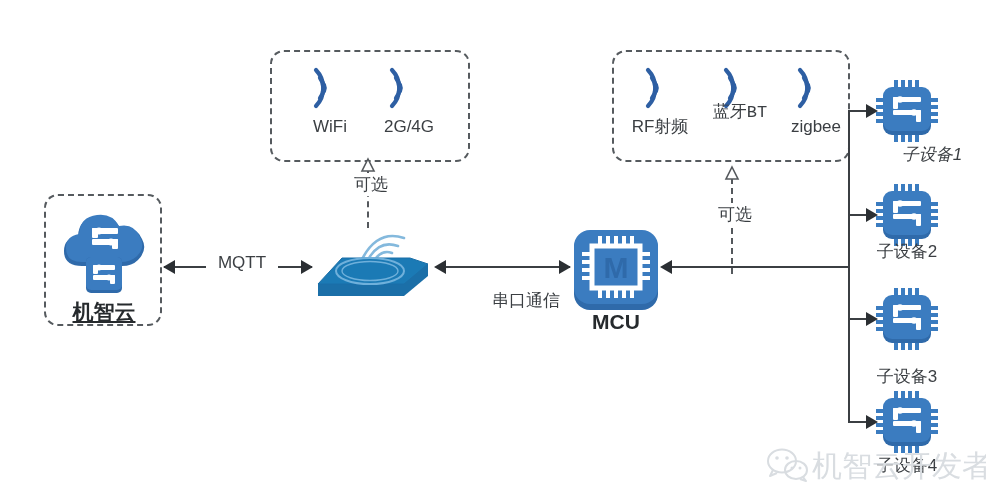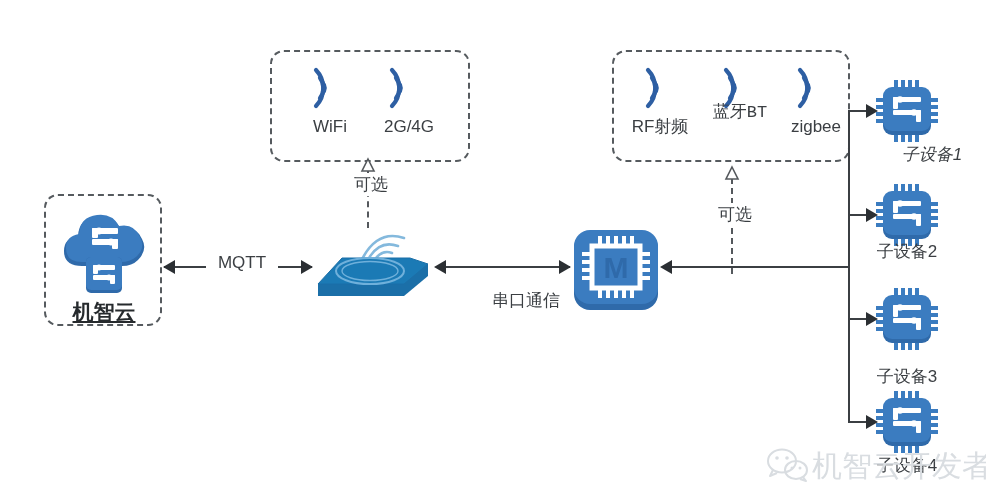--- a/index.html
+++ b/index.html
@@ -253,20 +253,21 @@
         <rect x="10" y="40" width="10" height="4"></rect>
         <rect x="10" y="48" width="10" height="4"></rect>
         <rect x="68" y="24" width="10" height="4"></rect>
         <rect x="68" y="32" width="10" height="4"></rect>
         <rect x="68" y="40" width="10" height="4"></rect>
         <rect x="68" y="48" width="10" height="4"></rect>
       </g>
       <text x="44" y="50" fill="#2f6aaa" font-family="Liberation Sans, sans-serif" font-size="30" font-weight="bold" text-anchor="middle">M</text>
     </svg>
   </div>
+  <div class="abs lbl-bold" style="left:572px; top:310px; width:88px;">MCU</div>
 
   <div class="abs line-h" style="left:662px; top:266px; width:188px;"></div>
   <div class="abs arw-left" style="left:660px; top:260px;"></div>
 
   <div class="abs line-v" style="left:848px; top:110px; height:312px;"></div>
 
   <div class="abs line-h" style="left:848px; top:110px; width:28px;"></div>
   <div class="abs arw-right" style="left:866px; top:104px;"></div>
 
   <div class="abs line-h" style="left:848px; top:214px; width:28px;"></div>

